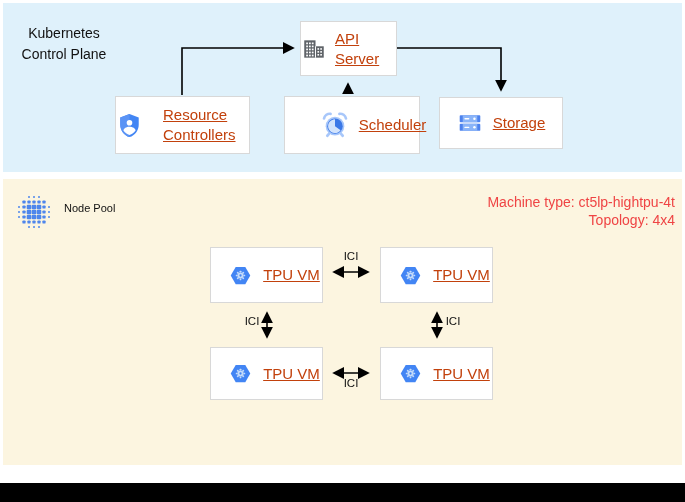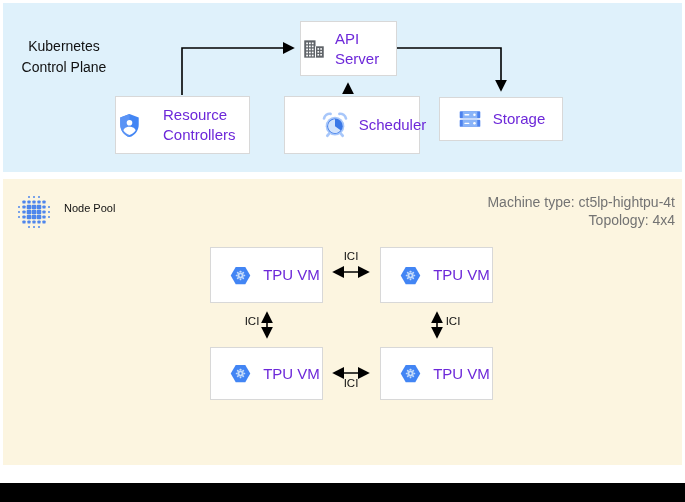--- a/index.html
+++ b/index.html
@@ -7,39 +7,39 @@
     position:relative;width:685px;height:502px;background:#fff;overflow:hidden;
     font-family:"Liberation Sans","DejaVu Sans",sans-serif;color:#1f1f1f;
   }
   .band{position:absolute;left:3px;width:679px;}
   .band-control{top:3px;height:169px;background:#dff1fb;}
   .band-nodepool{top:179px;height:286px;background:#fcf5e0;}
   .band-title{
     position:absolute;white-space:pre-line;text-align:center;
     font-size:14px;line-height:21px;color:#111;
   }
-  .cp-title{left:14px;top:36px;width:100px;}
+  .cp-title{left:14px;top:23px;width:100px;}
   .node-box{
     position:absolute;background:#fff;border:1px solid #d8d8d8;
     display:flex;align-items:center;justify-content:center;gap:10px;
     box-sizing:border-box;
   }
-  .node-box .lbl{font-size:15px;line-height:20px;color:#6d28d9;}
+  .node-box .lbl{font-size:15px;line-height:20px;color:#c2410c;text-decoration:underline;}
   .icon{display:inline-flex;flex:0 0 auto;}
   
   .box-api{left:300px;top:21px;width:97px;height:55px;gap:8px;}
   .box-rc{left:115px;top:96px;width:135px;height:58px;gap:20px;}
   .box-sched{left:284px;top:96px;width:136px;height:58px;padding-left:43px;}
-  .box-storage{left:439px;top:97px;width:124px;height:44px;}
+  .box-storage{left:439px;top:97px;width:124px;height:52px;}
   
   .np-icon{position:absolute;left:14px;top:193px;}
   .np-title{position:absolute;left:64px;top:202px;font-size:11px;color:#111;}
   .np-meta{
     position:absolute;right:10px;top:193px;text-align:right;
-    font-size:14px;line-height:18px;color:#737373;
+    font-size:14px;line-height:18px;color:#ef4444;
   }
   .vm-box{gap:11px;padding-left:16px;}
   .vm-tl{left:210px;top:247px;width:113px;height:56px;}
   .vm-tr{left:380px;top:247px;width:113px;height:56px;}
   .vm-bl{left:210px;top:347px;width:113px;height:53px;}
   .vm-br{left:380px;top:347px;width:113px;height:53px;}
   .ici{
     position:absolute;width:30px;text-align:center;
     font-size:11.5px;color:#111;
   }

